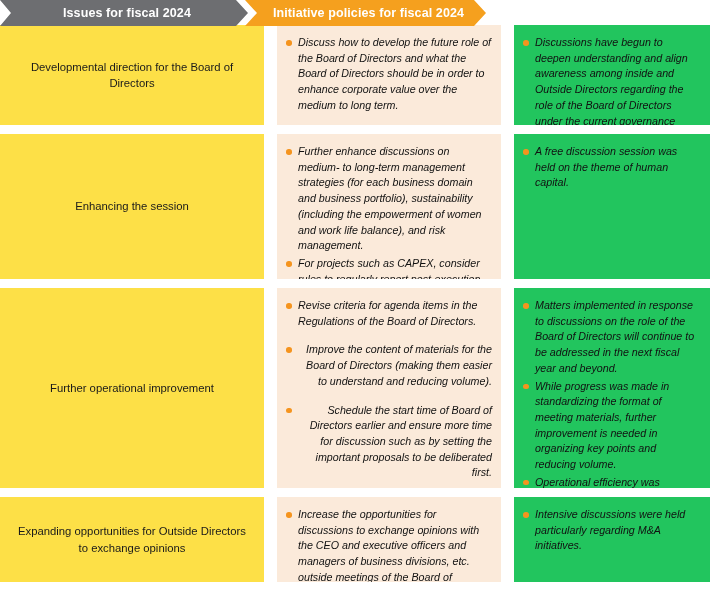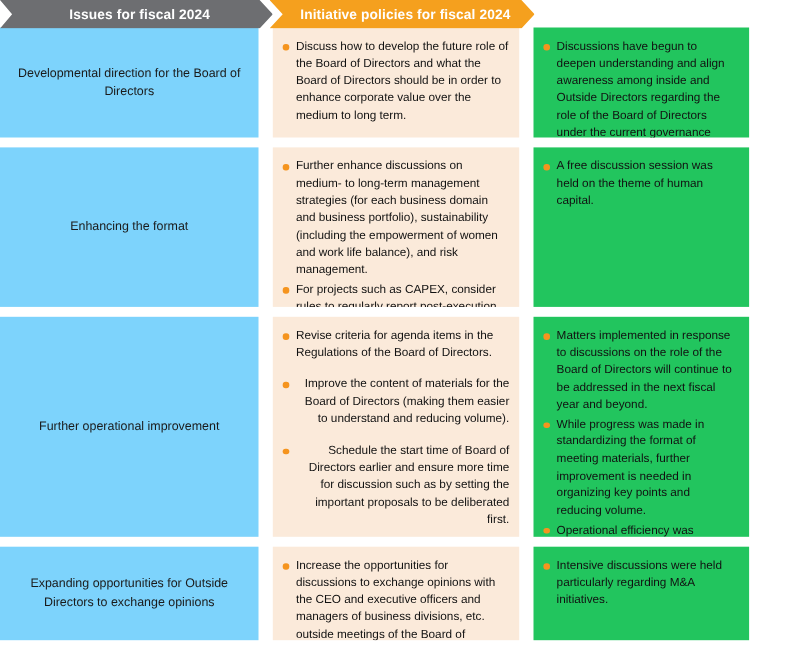--- a/index.html
+++ b/index.html
@@ -74,22 +74,22 @@
     width: 715px;
     margin-bottom: 9px;
   }
   .data-row:last-child { margin-bottom: 0; }
 
   .cell {
     overflow: hidden;
   }
 
   .cell-issue {
-    width: 235px;
-    background: #7dd3fc;
+    width: 264px;
+    background: #fde047;
     display: flex;
     align-items: center;
     justify-content: center;
     text-align: center;
     padding: 8px 14px;
     font-size: 11.3px;
     color: #1a1a1a;
     line-height: 1.42;
   }
 
@@ -113,20 +113,21 @@
     list-style: none;
   }
 
   ul.blist li {
     position: relative;
     padding-left: 13px;
     font-size: 10.7px;
     line-height: 1.47;
     color: #111111;
     margin-bottom: 0px;
+    font-style: italic;
   }
 
   ul.blist li + li { margin-top: 2px; }
 
   ul.blist li::before {
     content: "";
     position: absolute;
     left: 1px;
     top: 5px;
     width: 5.5px;
@@ -167,21 +168,21 @@
       </div>
       <div class="gap-b"></div>
       <div class="cell cell-result">
         <ul class="blist">
           <li>Discussions have begun to deepen understanding and align awareness among inside and Outside Directors regarding the role of the Board of Directors under the current governance structure.</li>
         </ul>
       </div>
     </div>
 
     <div class="data-row" style="height:145px;">
-      <div class="cell cell-issue">Enhancing the format</div>
+      <div class="cell cell-issue">Enhancing the session</div>
       <div class="gap-a"></div>
       <div class="cell cell-policy">
         <ul class="blist">
           <li>Further enhance discussions on medium- to long-term management strategies (for each business domain and business portfolio), sustainability (including the empowerment of women and work life balance), and risk management.</li>
           <li>For projects such as CAPEX, consider rules to regularly report post-execution status at the Board of Directors.</li>
         </ul>
       </div>
       <div class="gap-b"></div>
       <div class="cell cell-result">
         <ul class="blist">

